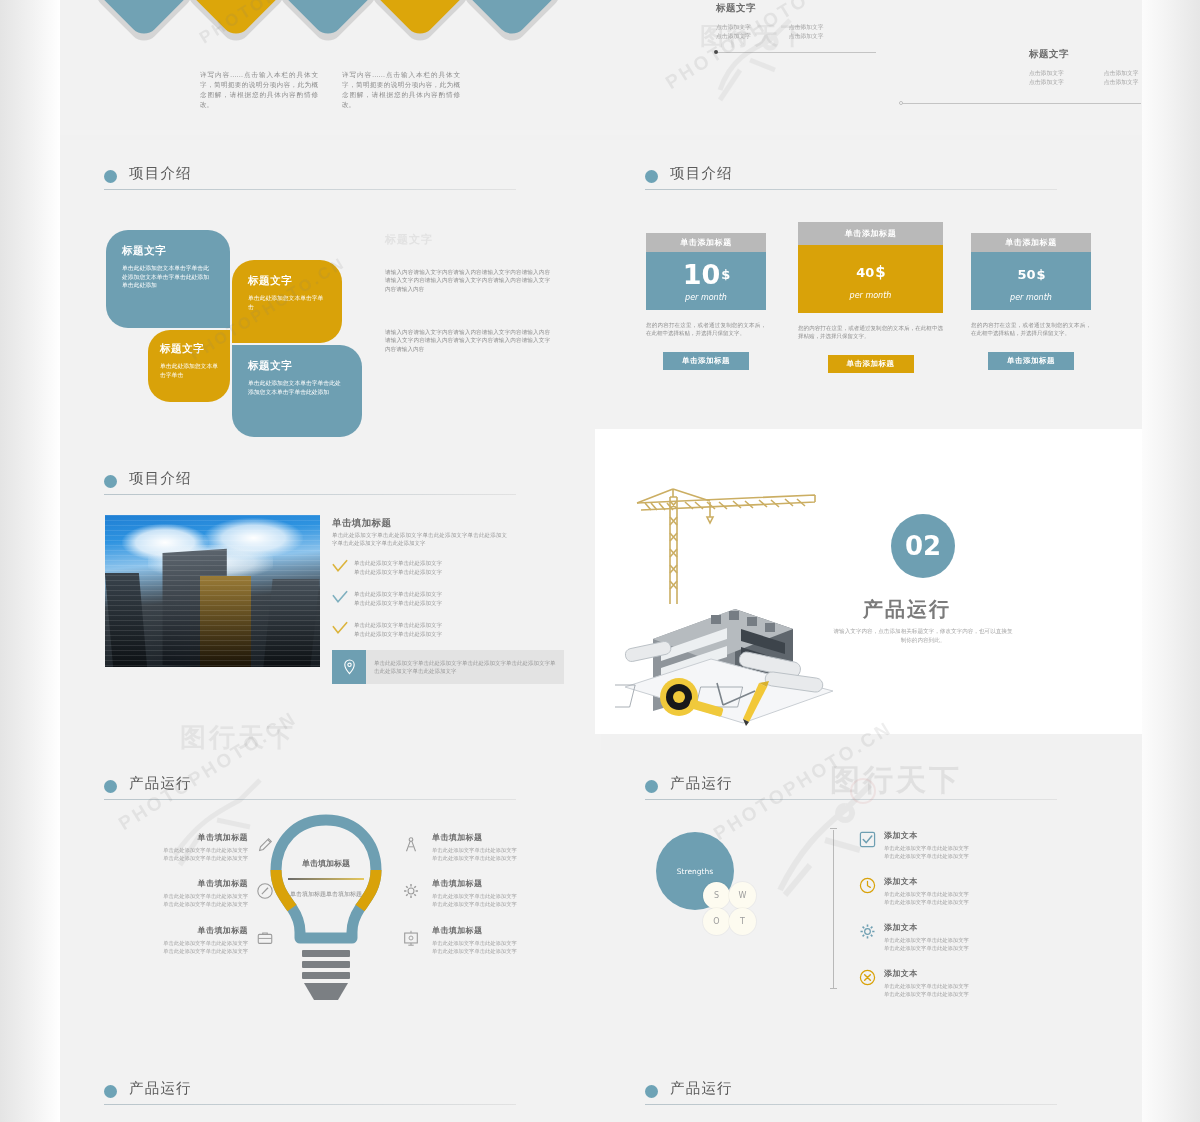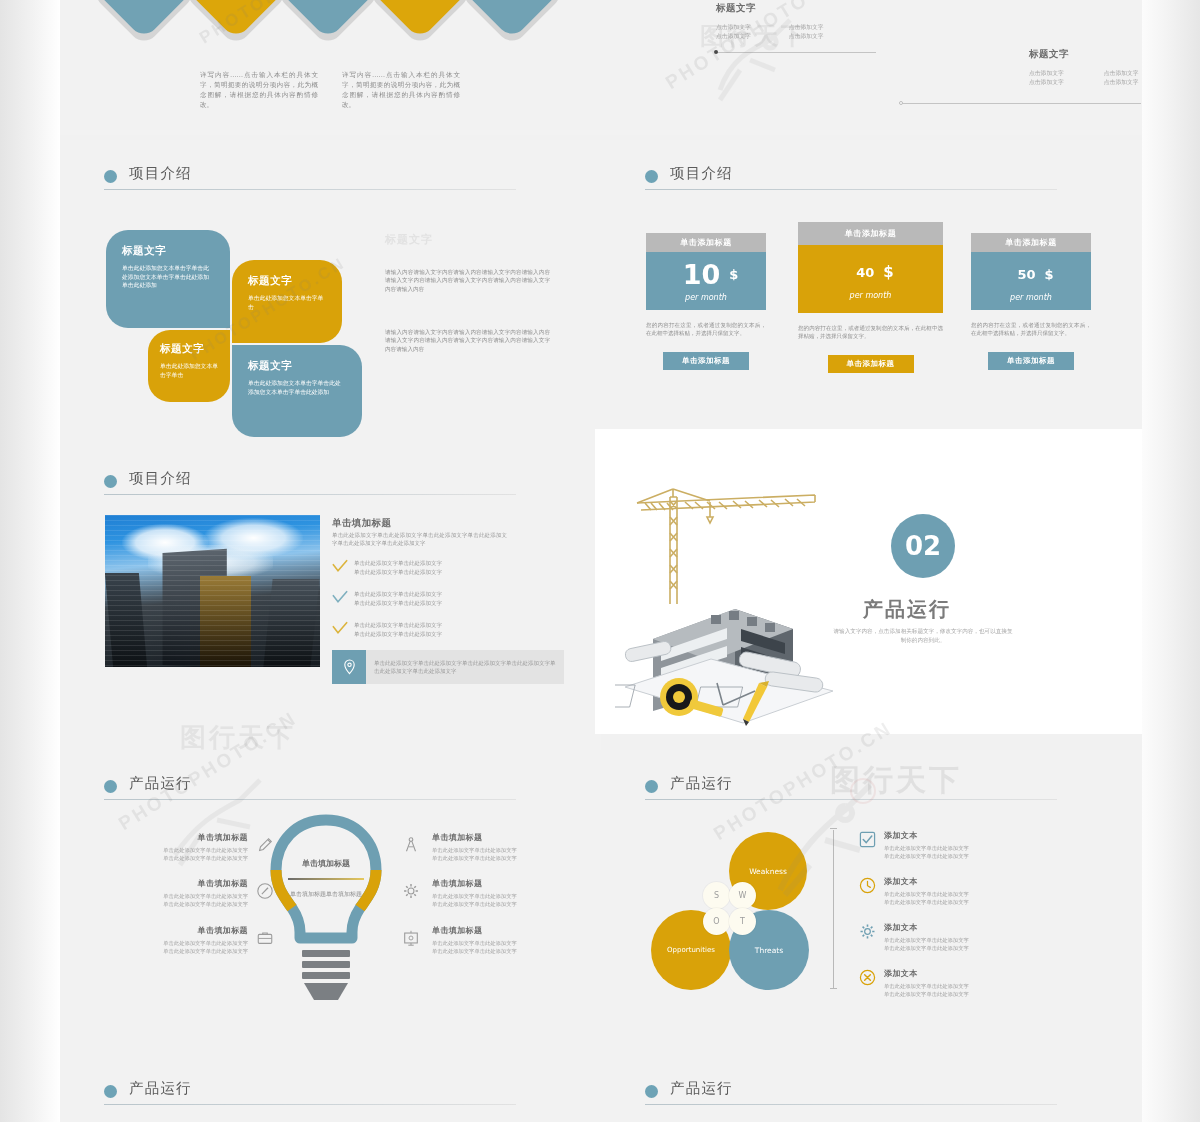--- a/index.html
+++ b/index.html
@@ -91,21 +91,21 @@
     height:19px; background:#b9b9b9; color:#fff; font-size:8px; font-weight:bold;
     display:flex; align-items:center; justify-content:center;
     font-family:"DejaVu Sans",sans-serif; letter-spacing:.6px;
   }
   .price-body{ height:58px; display:flex; flex-direction:column;
     align-items:center; justify-content:center; }
   .price-body.b{ background:#6e9fb2; }
   .price-body.y{ background:#d9a209; }
   .price-amt{ color:#fff; font-size:27px; font-weight:bold; line-height:27px;
     font-family:"DejaVu Sans",sans-serif;}
-  .price-amt span{ font-size:13px; vertical-align:top; margin-left:9px;}
+  .price-amt span{ font-size:13px; vertical-align:top; margin-left:1px;}
   .price-per{ color:#fff; font-size:8px; font-style:italic; margin-top:5px;
     font-family:"DejaVu Sans",sans-serif;}
   .price-desc{ margin-top:11px; font-size:5.5px; line-height:8.4px; color:#8e8e8e;
     font-family:"DejaVu Sans",sans-serif; text-align:justify;}
   .price-btn{
     margin:14px auto 0; width:86px; height:18px; color:#fff; font-size:7.5px;
     font-weight:bold; display:flex; align-items:center; justify-content:center;
     font-family:"DejaVu Sans",sans-serif; letter-spacing:.5px;
   }
   .price-btn.b{ background:#6e9fb2; }
@@ -527,28 +527,22 @@
       </div>
     </div>
 
     <div class="slide" style="left:541px;top:750px;width:541px;height:305px;">
       <div class="sec-head">
         <span class="sec-dot"></span>
         <span class="sec-title">产品运行</span>
         <span class="sec-rule"></span>
       </div>
 
-      <div class="swot-c" style="left:128px;top:82px;width:78px;height:78px;background:#d9a209;">
-        <span>Weakness</span>
-      </div>
-      <div class="swot-c" style="left:50px;top:160px;width:80px;height:80px;background:#d9a209;font-size:7px;">
-        <span>Opportunities</span>
-      </div>
-      <div class="swot-c" style="left:128px;top:160px;width:80px;height:80px;background:#6e9fb2;">
-        <span>Threats</span>
+      <div class="swot-c" style="left:55px;top:82px;width:78px;height:78px;background:#6e9fb2;">
+        <span>Strengths</span>
       </div>
 
       <div class="swot-mini" style="left:102px;top:132px;">
         <span>S</span>
         </div>
       <div class="swot-mini" style="left:128px;top:132px;">
         <span>W</span>
         </div>
       <div class="swot-mini" style="left:102px;top:158px;">
         <span>O</span>

